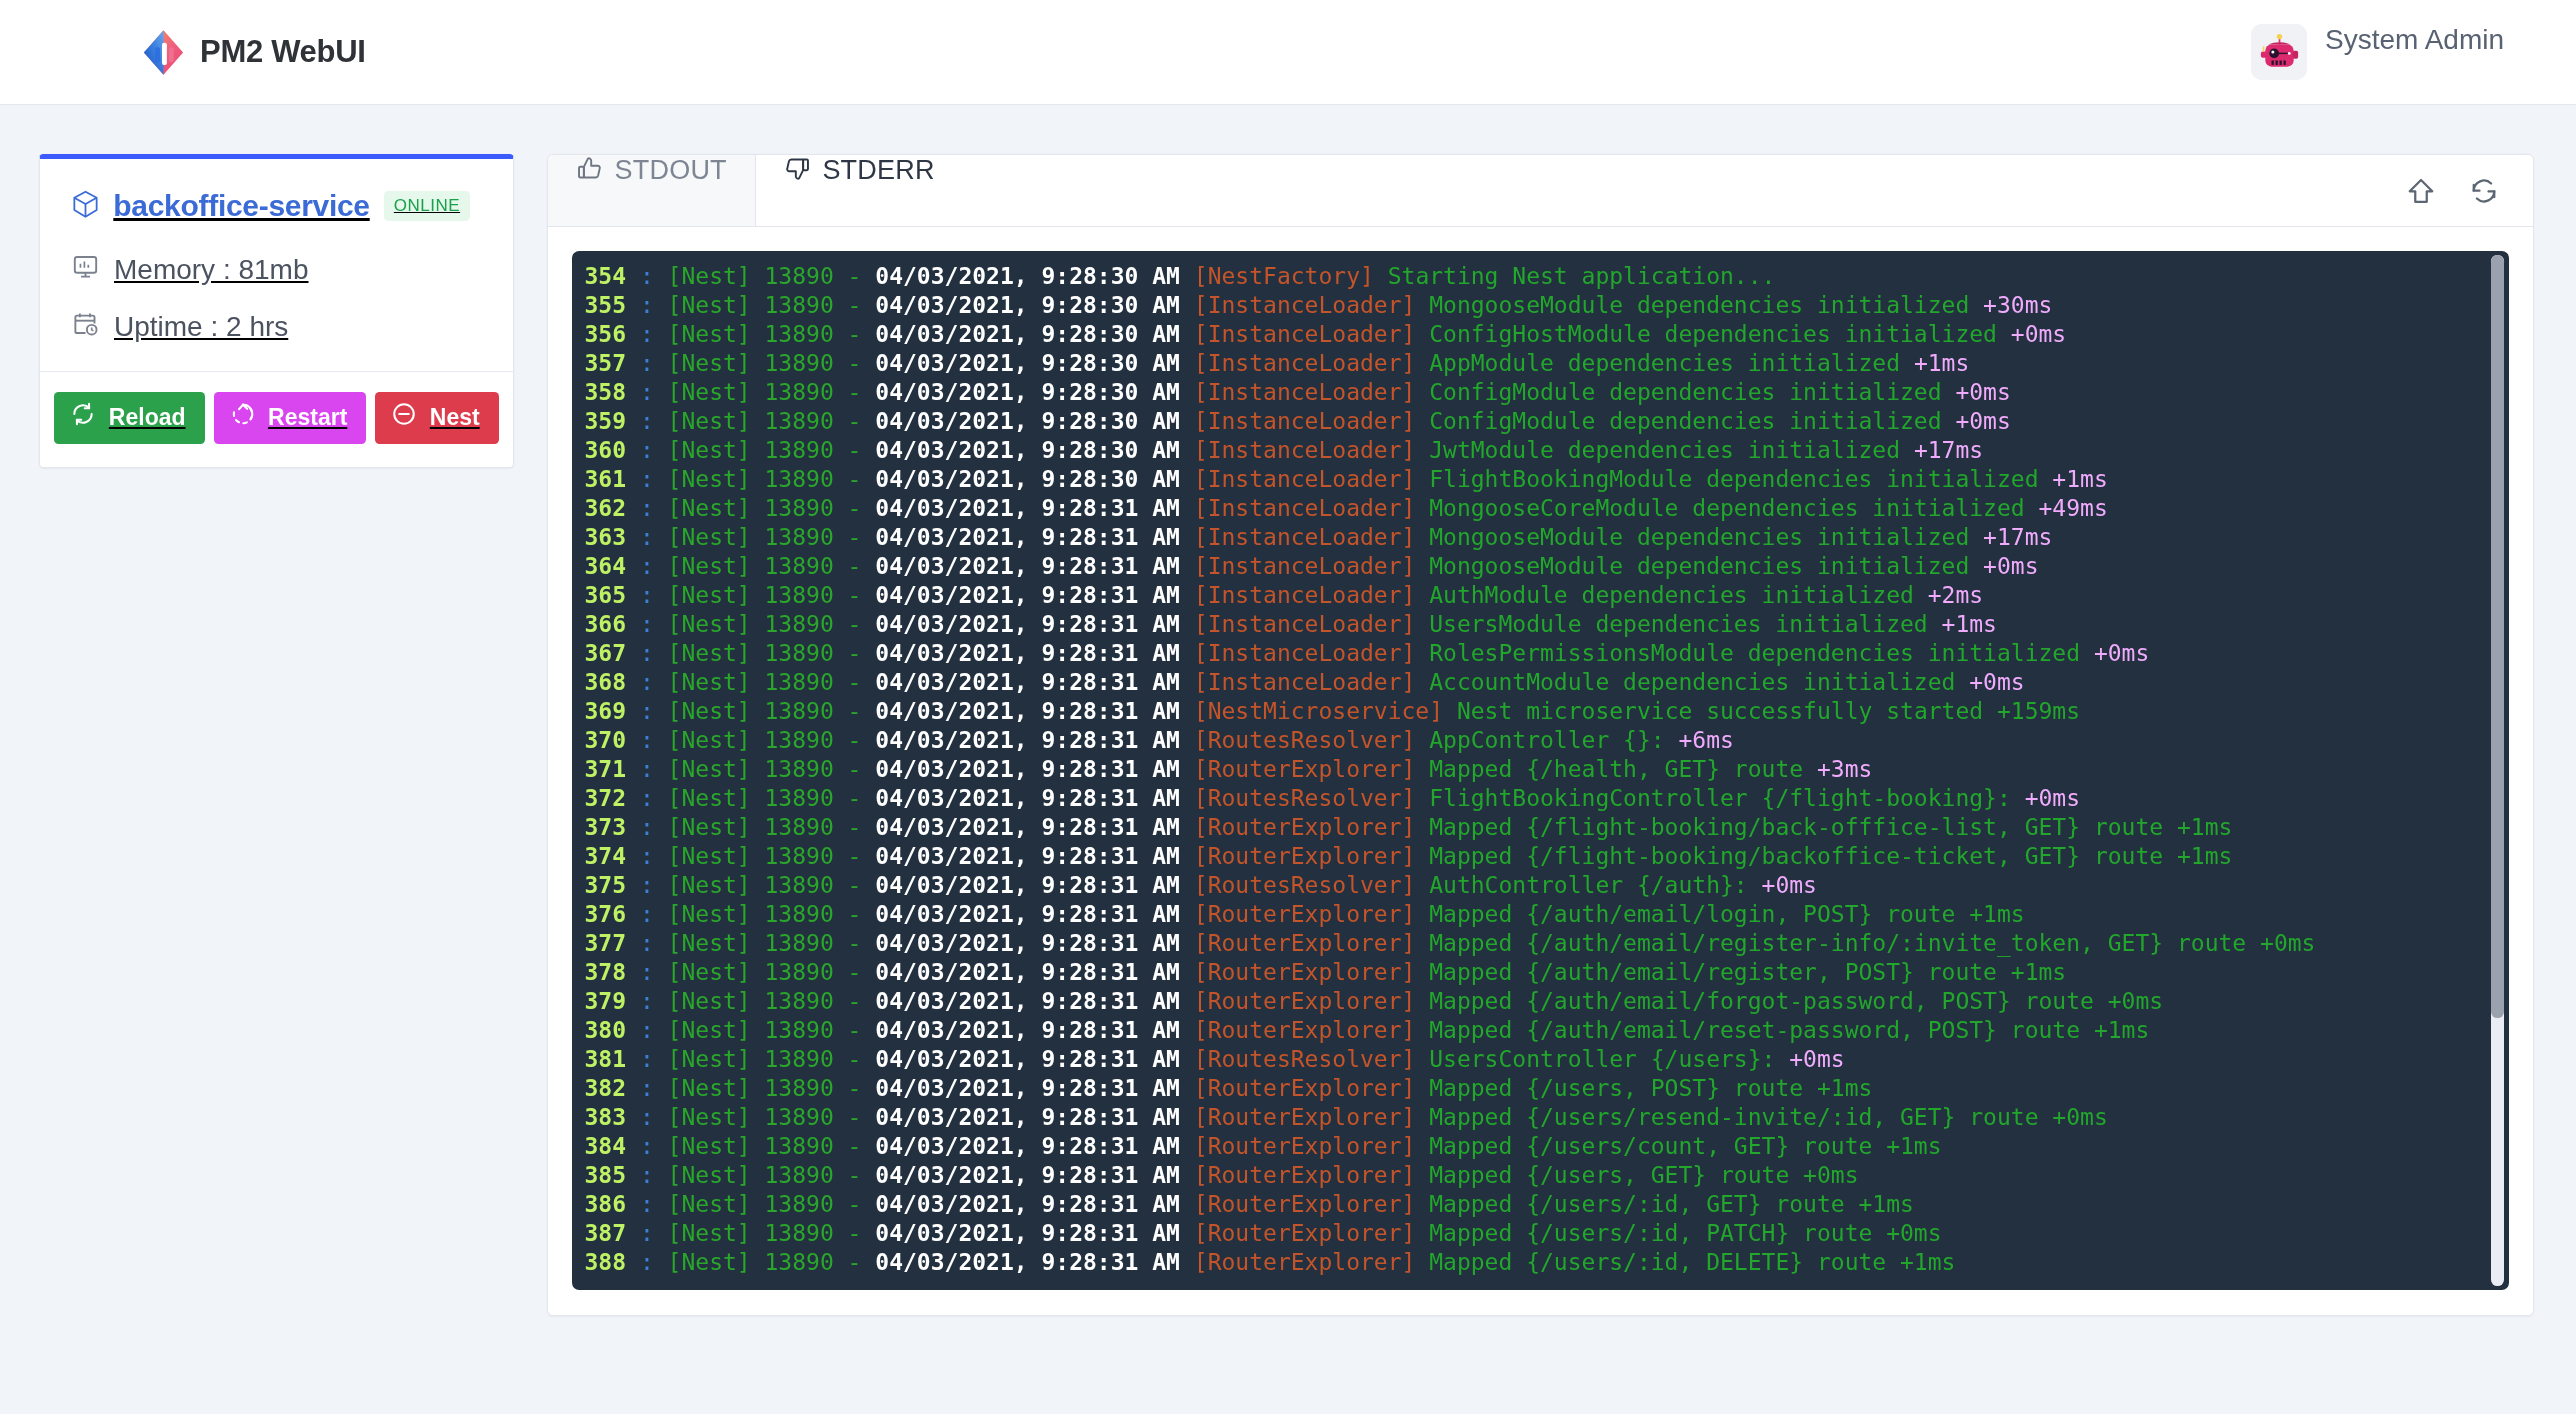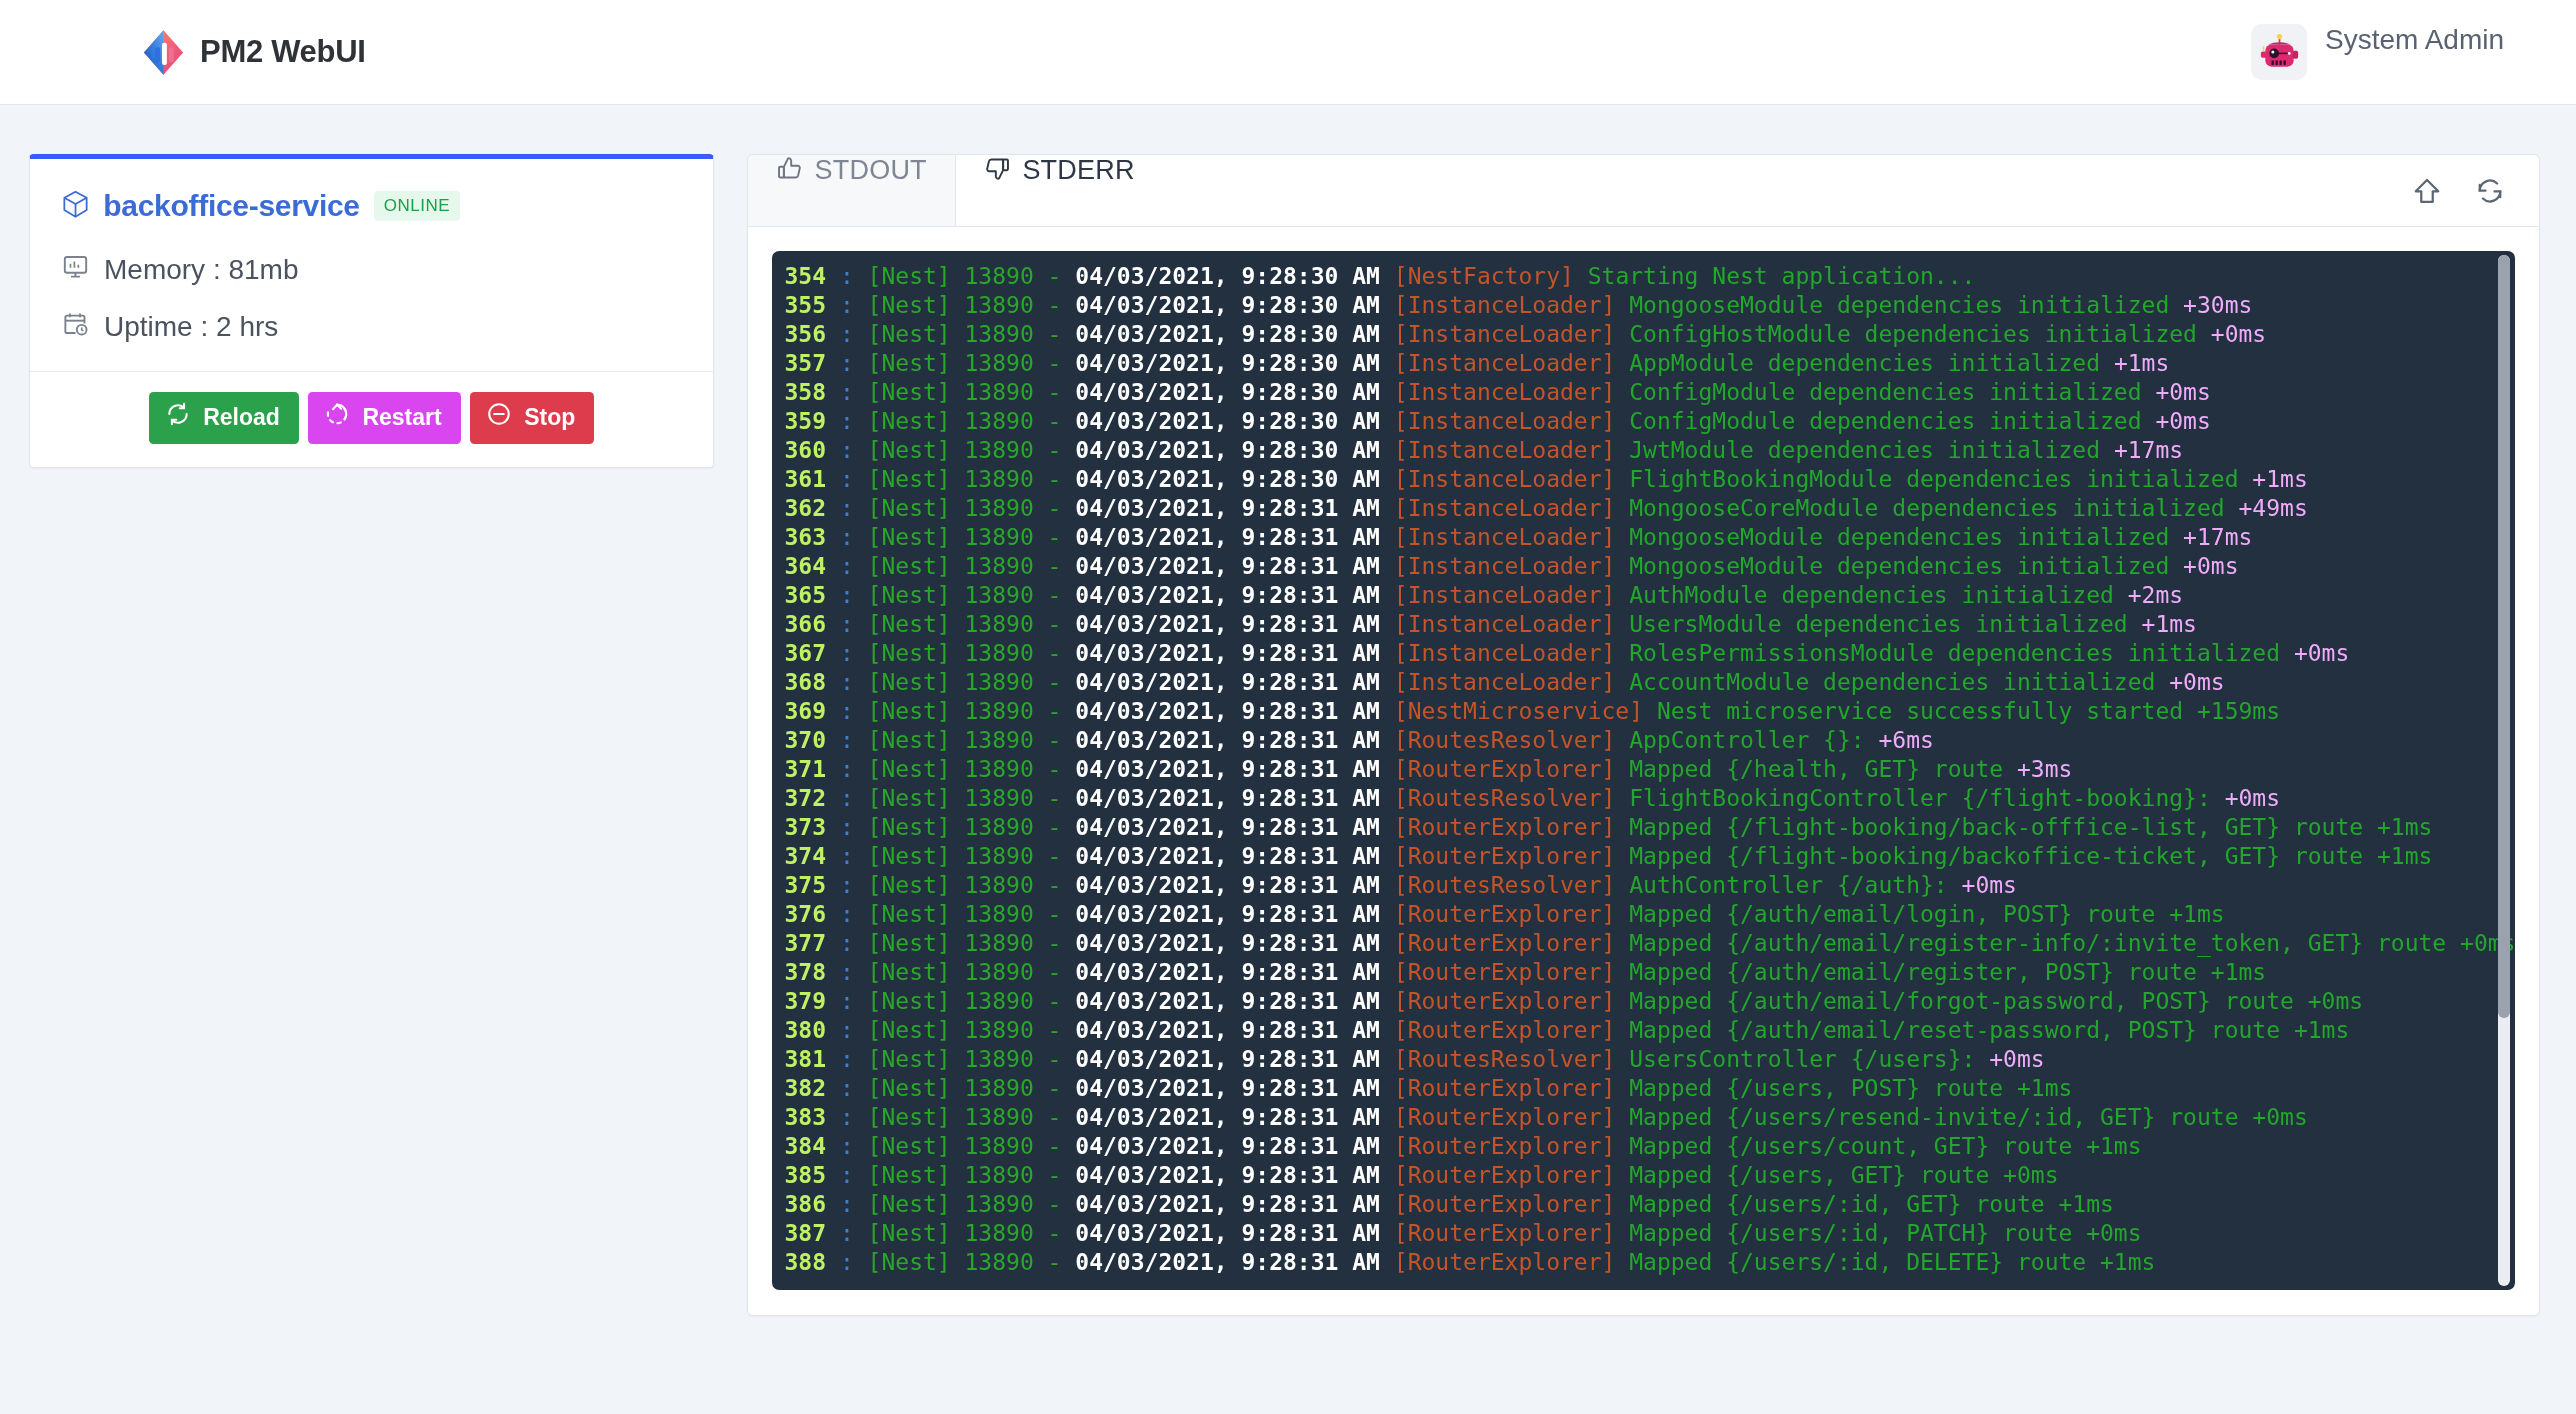--- a/index.html
+++ b/index.html
@@ -45,21 +45,21 @@
 
   
   .page {
     display: flex;
     align-items: flex-start;
     padding: 49px 0 0 0;
     gap: 0;
   }
 
   
-  .sidecol { width: 714px; padding-left: 29px; flex: 0 0 auto; }
+  .sidecol { width: 514px; padding-left: 39px; flex: 0 0 auto; text-decoration: underline; }
   .proc-card {
     background: #ffffff;
     border: 0.9px solid #e3e6ec;
     border-top: 5.4px solid #3d5afe;
     border-radius: 4.5px;
     box-shadow: 0 0.9px 1.8px rgba(20,30,60,.05);
   }
   .proc-body { padding: 30px 32px 21.5px 32px; }
   .proc-title-row {
     display: flex; align-items: center; gap: 14.3px;
@@ -310,21 +310,21 @@
           <span>Restart</span>
         </button>
 
         <button class="btn btn-stop">
           <span>
             <svg width="26" height="26" viewBox="0 0 24 24" fill="none" stroke="#ffffff" stroke-width="1.9" stroke-linecap="round">
               <circle cx="12" cy="12" r="9"></circle>
               <path d="M7.6 12 L16.4 12"></path>
             </svg>
           </span>
-          <span>Stop</span>
+          <span>Nest</span>
         </button>
 
       </div>
     </div>
   </div>
 
   <div class="logcol">
     <div class="log-card">
 
       <div class="tabbar">

